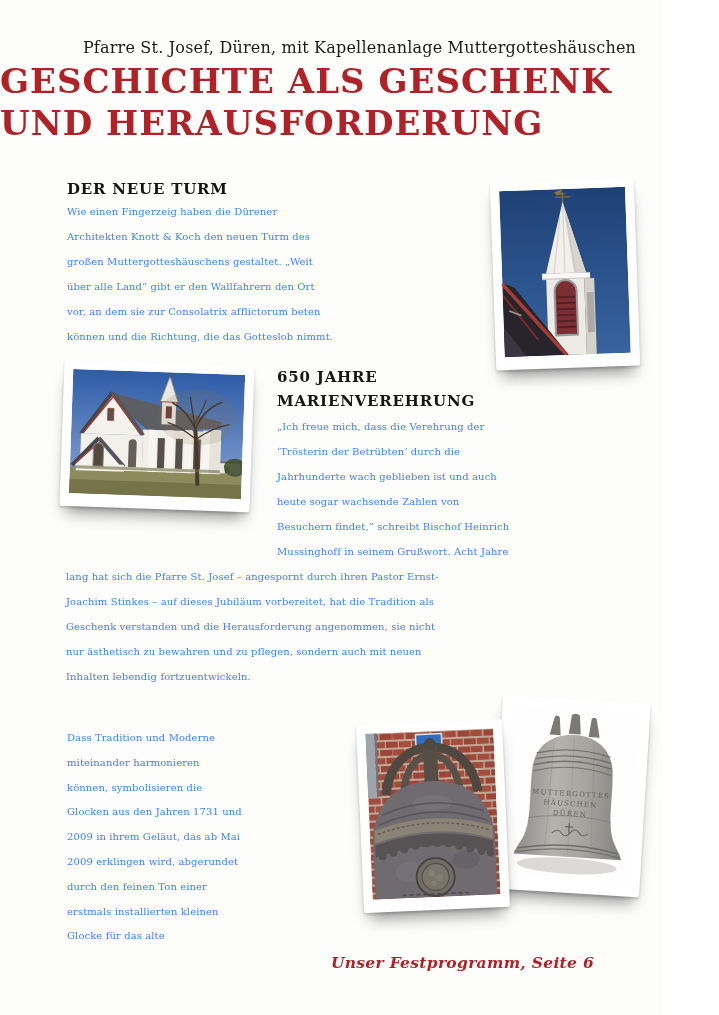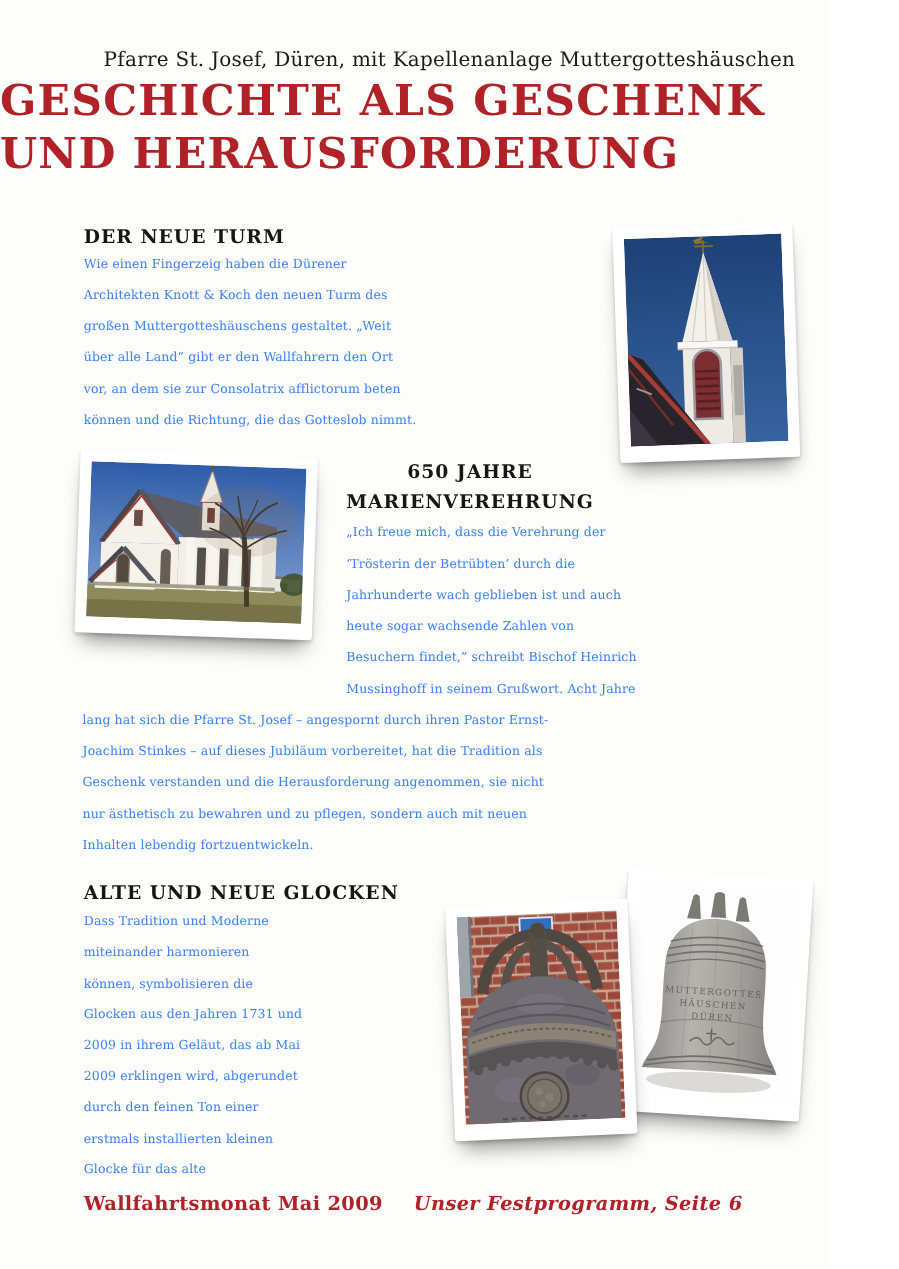--- a/index.html
+++ b/index.html
@@ -11,21 +11,21 @@
     position:absolute;top:38px;left:0;width:719px;text-align:center;
     font-size:16px;letter-spacing:.2px;color:#1b1b1b;
   }
   .title{
     position:absolute;top:60px;left:0;width:719px;text-align:left;
     font-size:34px;line-height:42px;font-weight:bold;letter-spacing:1px;
     white-space:pre-line;color:var(--accent,#b02227);
   }
   .sec-heading{
     position:absolute;font-size:15px;font-weight:bold;letter-spacing:.8px;
-    line-height:24px;white-space:pre-line;color:#161616;text-align:center;
+    line-height:24px;white-space:pre-line;color:#161616;
   }
   .body-text{
     position:absolute;font-size:10px;line-height:25px;letter-spacing:.1px;
     white-space:pre-line;color:#3b82f6;
   }
   .turm-heading{left:67px;top:177px;}
   .turm-body{left:67px;top:199px;width:470px;}
   .marien-heading{left:277px;top:365px;}
   .marien-body-beside{left:277px;top:414px;width:440px;}
   .marien-body-full{left:66px;top:564px;width:645px;}
@@ -189,21 +189,20 @@
 Jahrhunderte wach geblieben ist und auch
 heute sogar wachsende Zahlen von
 Besuchern findet,” schreibt Bischof Heinrich
 Mussinghoff in seinem Grußwort. Acht Jahre</div>
   <div class="body-text marien-body-full">lang hat sich die Pfarre St. Josef – angespornt durch ihren Pastor Ernst-
 Joachim Stinkes – auf dieses Jubiläum vorbereitet, hat die Tradition als
 Geschenk verstanden und die Herausforderung angenommen, sie nicht
 nur ästhetisch zu bewahren und zu pflegen, sondern auch mit neuen
 Inhalten lebendig fortzuentwickeln.</div>
 
-  <div class="sec-heading glocken-heading">ALTE UND NEUE GLOCKEN</div>
   <div class="body-text glocken-body">Dass Tradition und Moderne
 miteinander harmonieren
 können, symbolisieren die
 Glocken aus den Jahren 1731 und
 2009 in ihrem Geläut, das ab Mai
 2009 erklingen wird, abgerundet
 durch den feinen Ton einer
 erstmals installierten kleinen
 Glocke für das alte</div>
 
@@ -303,16 +302,15 @@
         <path d="M13,147 Q65,136 117,147" stroke-width="1.2" opacity="0.7"></path>
       </g>
       <g stroke="#706f6b" opacity="0.18" fill="none">
         <path d="M45,35 C43,70 44,100 42,140"></path>
           <path d="M85,35 C87,70 86,100 88,140"></path>
           <path d="M65,30 v115"></path>
       </g>
     </svg>
   </div>
 
-  <div class="footer-left">Wallfahrtsmonat Mai 2009</div>
   <div class="footer-right">Unser Festprogramm, Seite 6</div>
 
 </div>
 
 </body></html>

